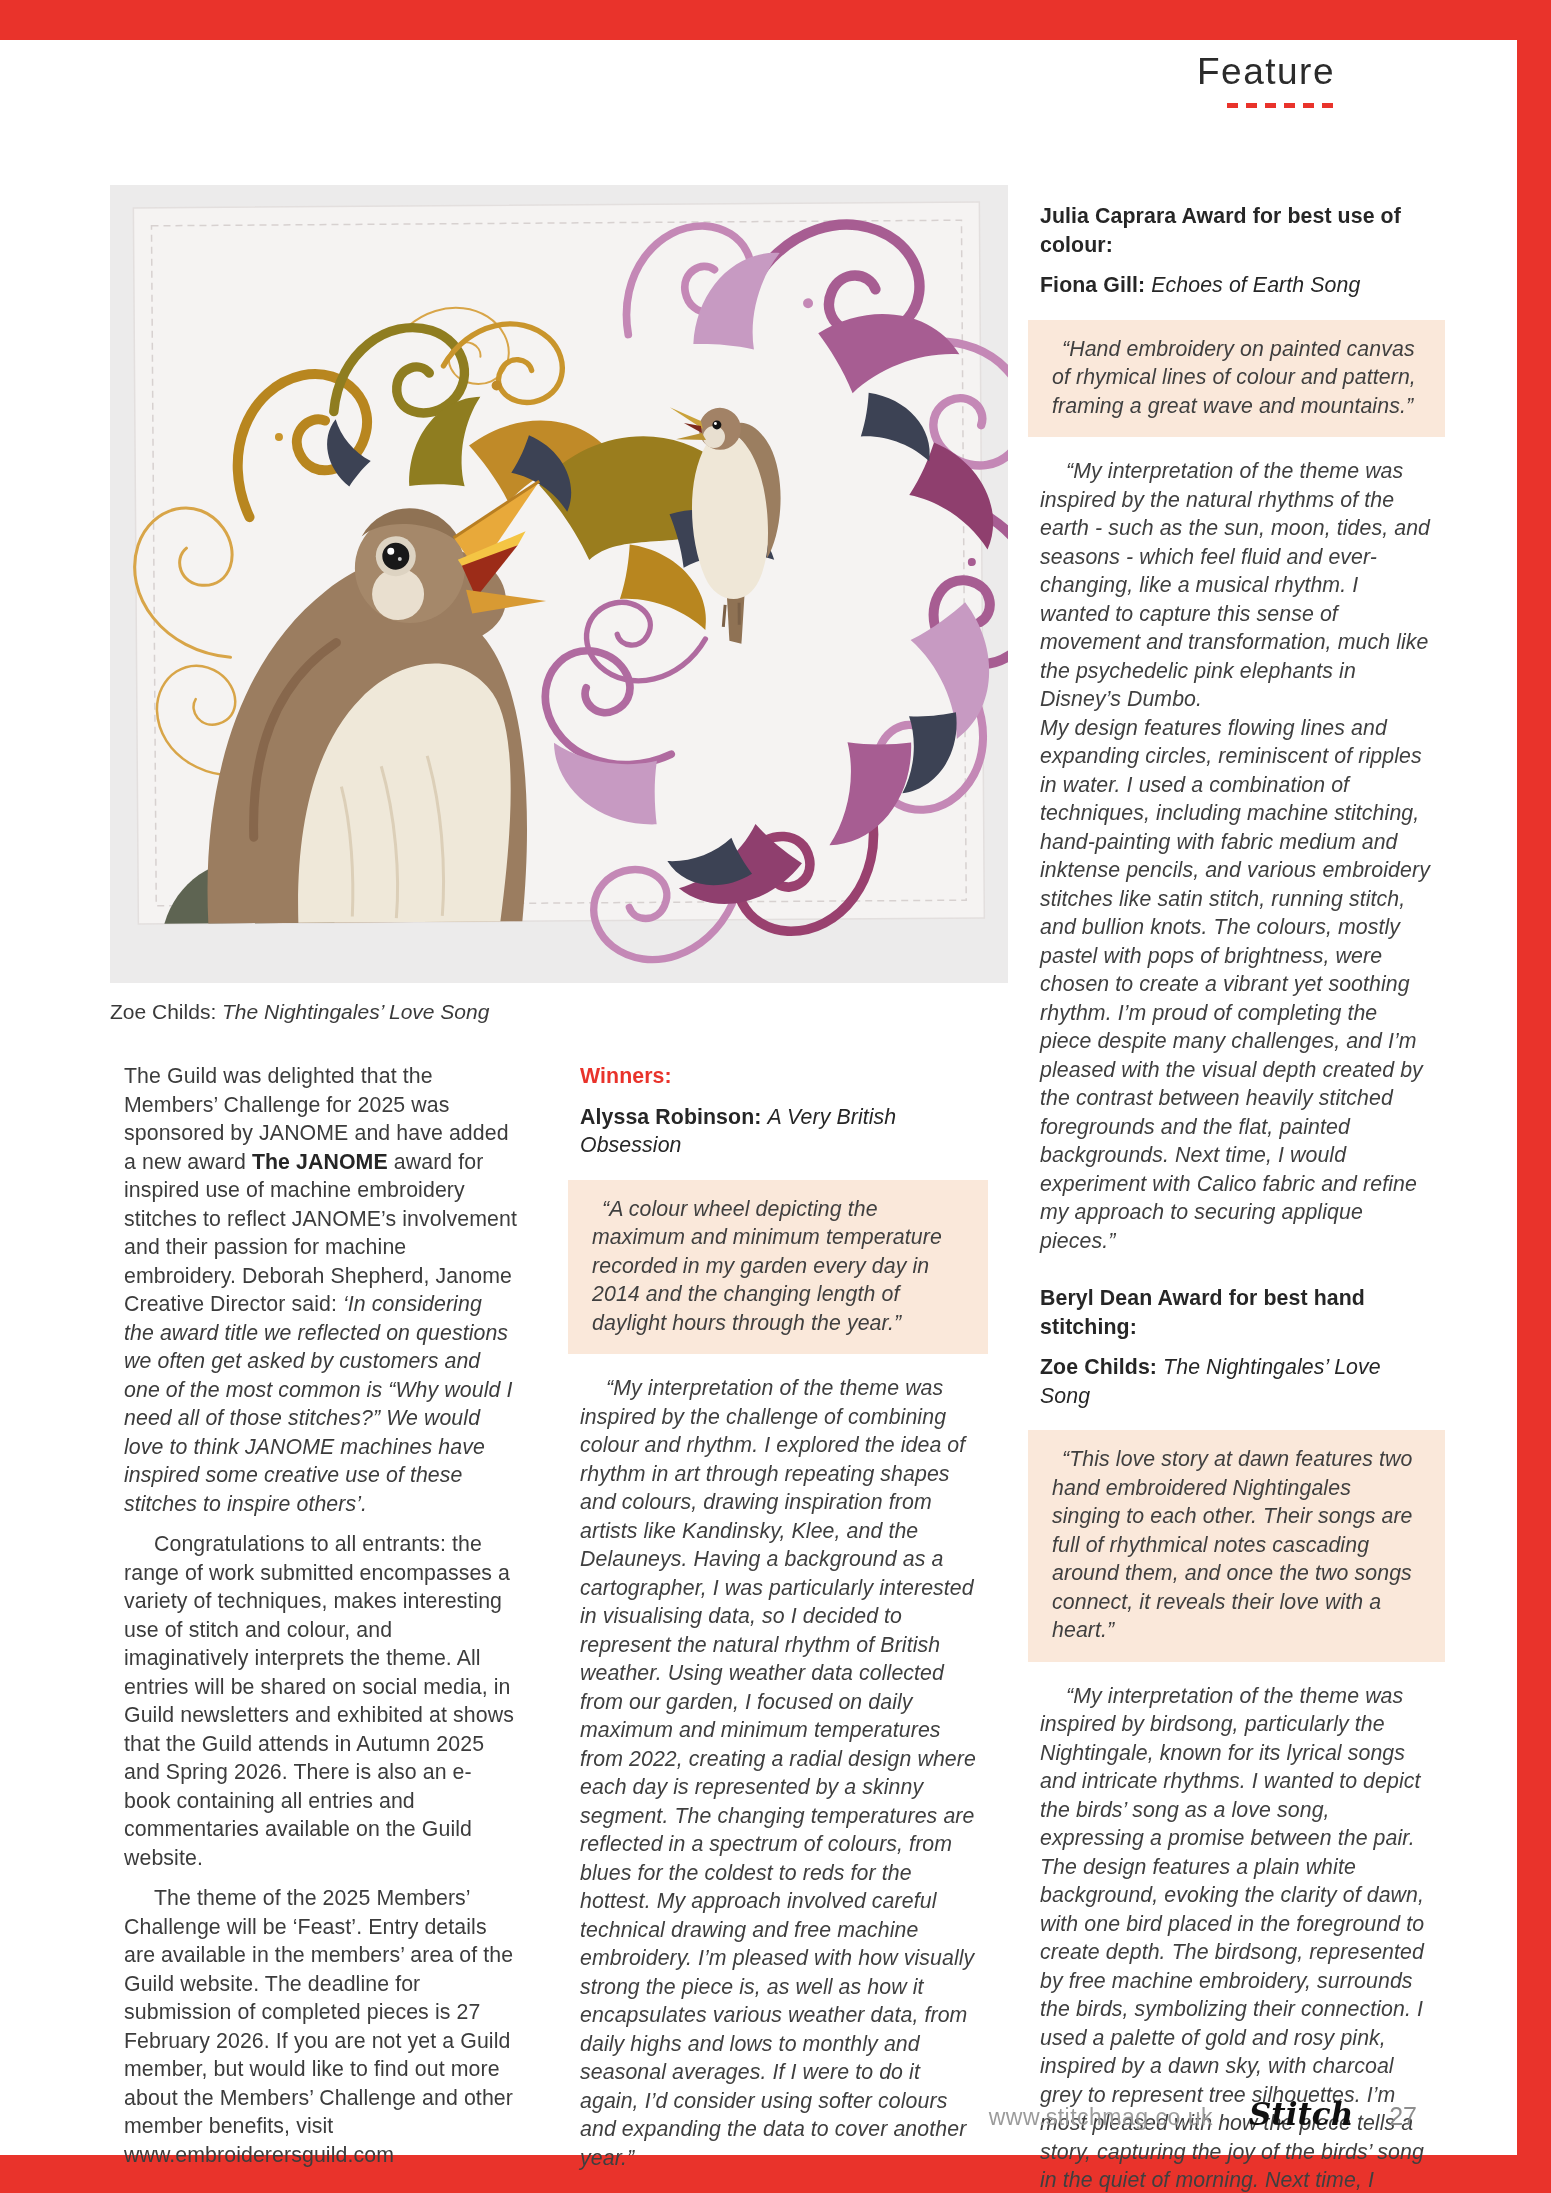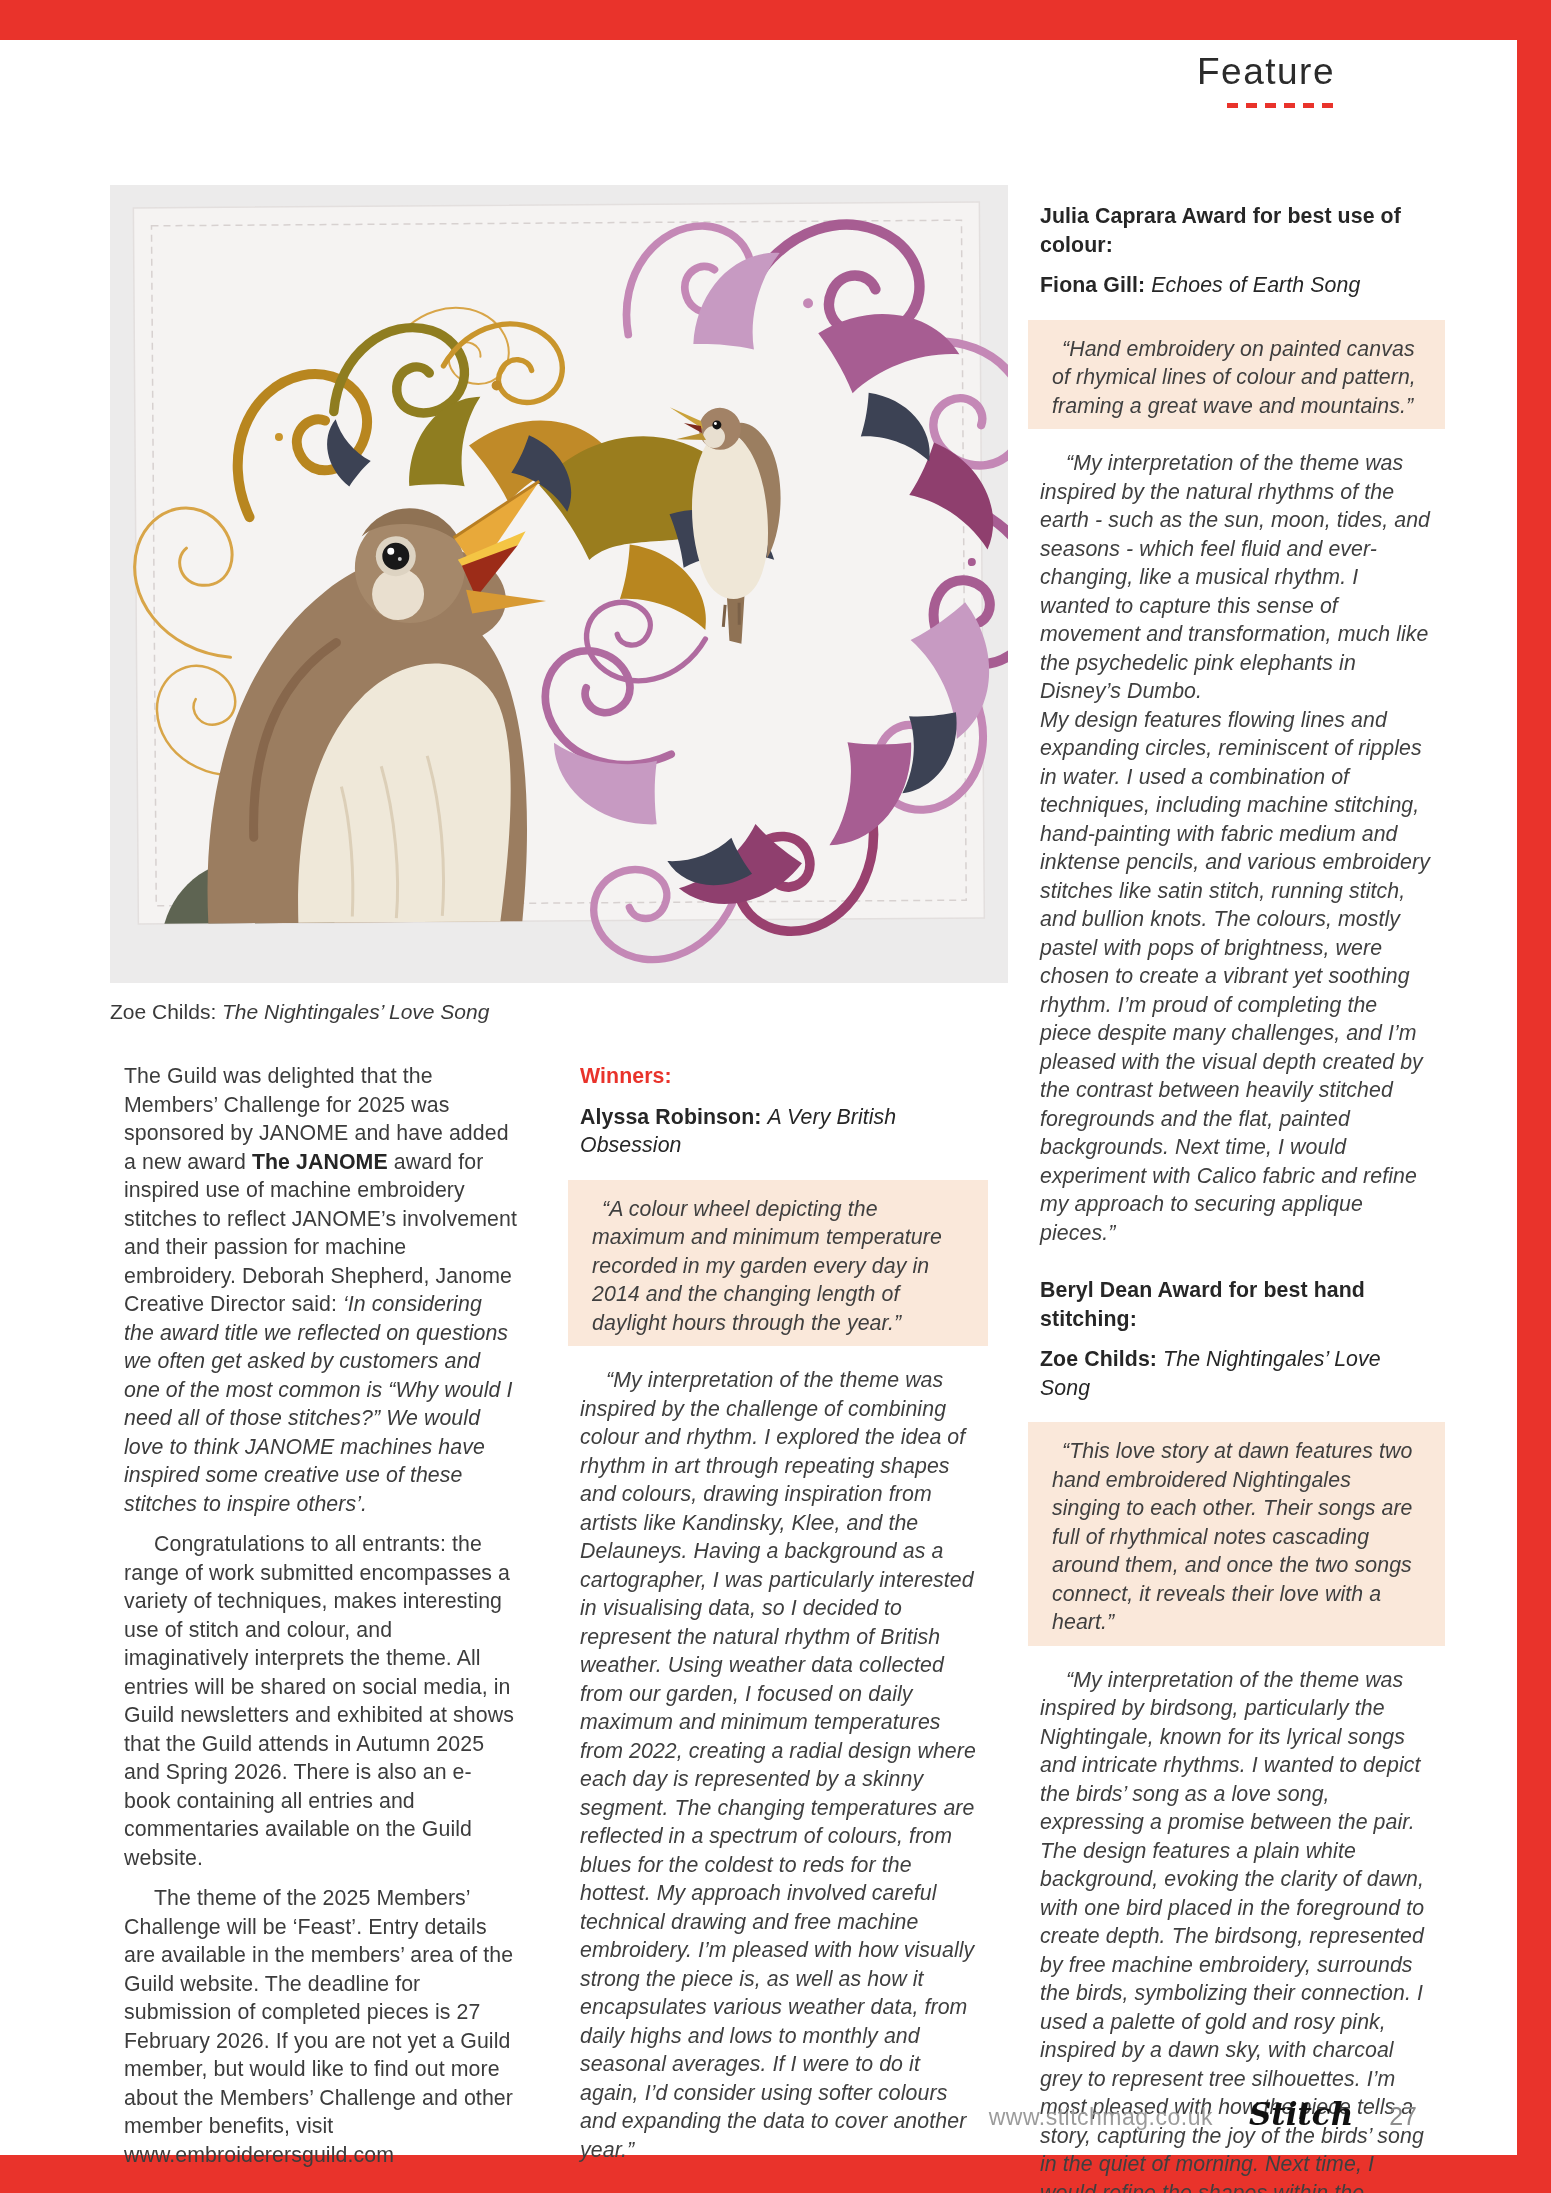--- a/index.html
+++ b/index.html
@@ -30,21 +30,21 @@
   .col3{left:1028px;top:190px;width:417px}
   .col p{margin:12px}
   p.indent{text-indent:30px}
   strong,.b{font-weight:700;color:#262626}
   em{font-style:italic}
   .body-it{font-style:italic;color:#3f3f3f;text-indent:26px}
   .winners{font-weight:700;color:#e9332b}
   .heading{font-weight:700;color:#262626}
   .mt{margin-top:29px !important}
   .artist-line em{font-weight:400}
-  .qbox{background:#fae8da;padding:15px 20px 9px 24px;margin:20px 0;
+  .qbox{background:#fae8da;padding:15px 20px 17px 24px;margin:20px 0;
         font-style:italic;color:#3f3f3f}
   .qbox p{margin:0;text-indent:10px}
 
   
   .footer{position:absolute;top:2096px;right:134px;display:flex;align-items:baseline;gap:36px}
   .footer-url{font-size:23px;color:#9b9b9b;letter-spacing:0.5px}
   .footer-logo{font-family:"DejaVu Serif",serif;font-style:italic;font-weight:700;
         font-size:31px;color:#101010}
   .footer-page{font-size:25px;color:#8e8e8e}
 </style>

